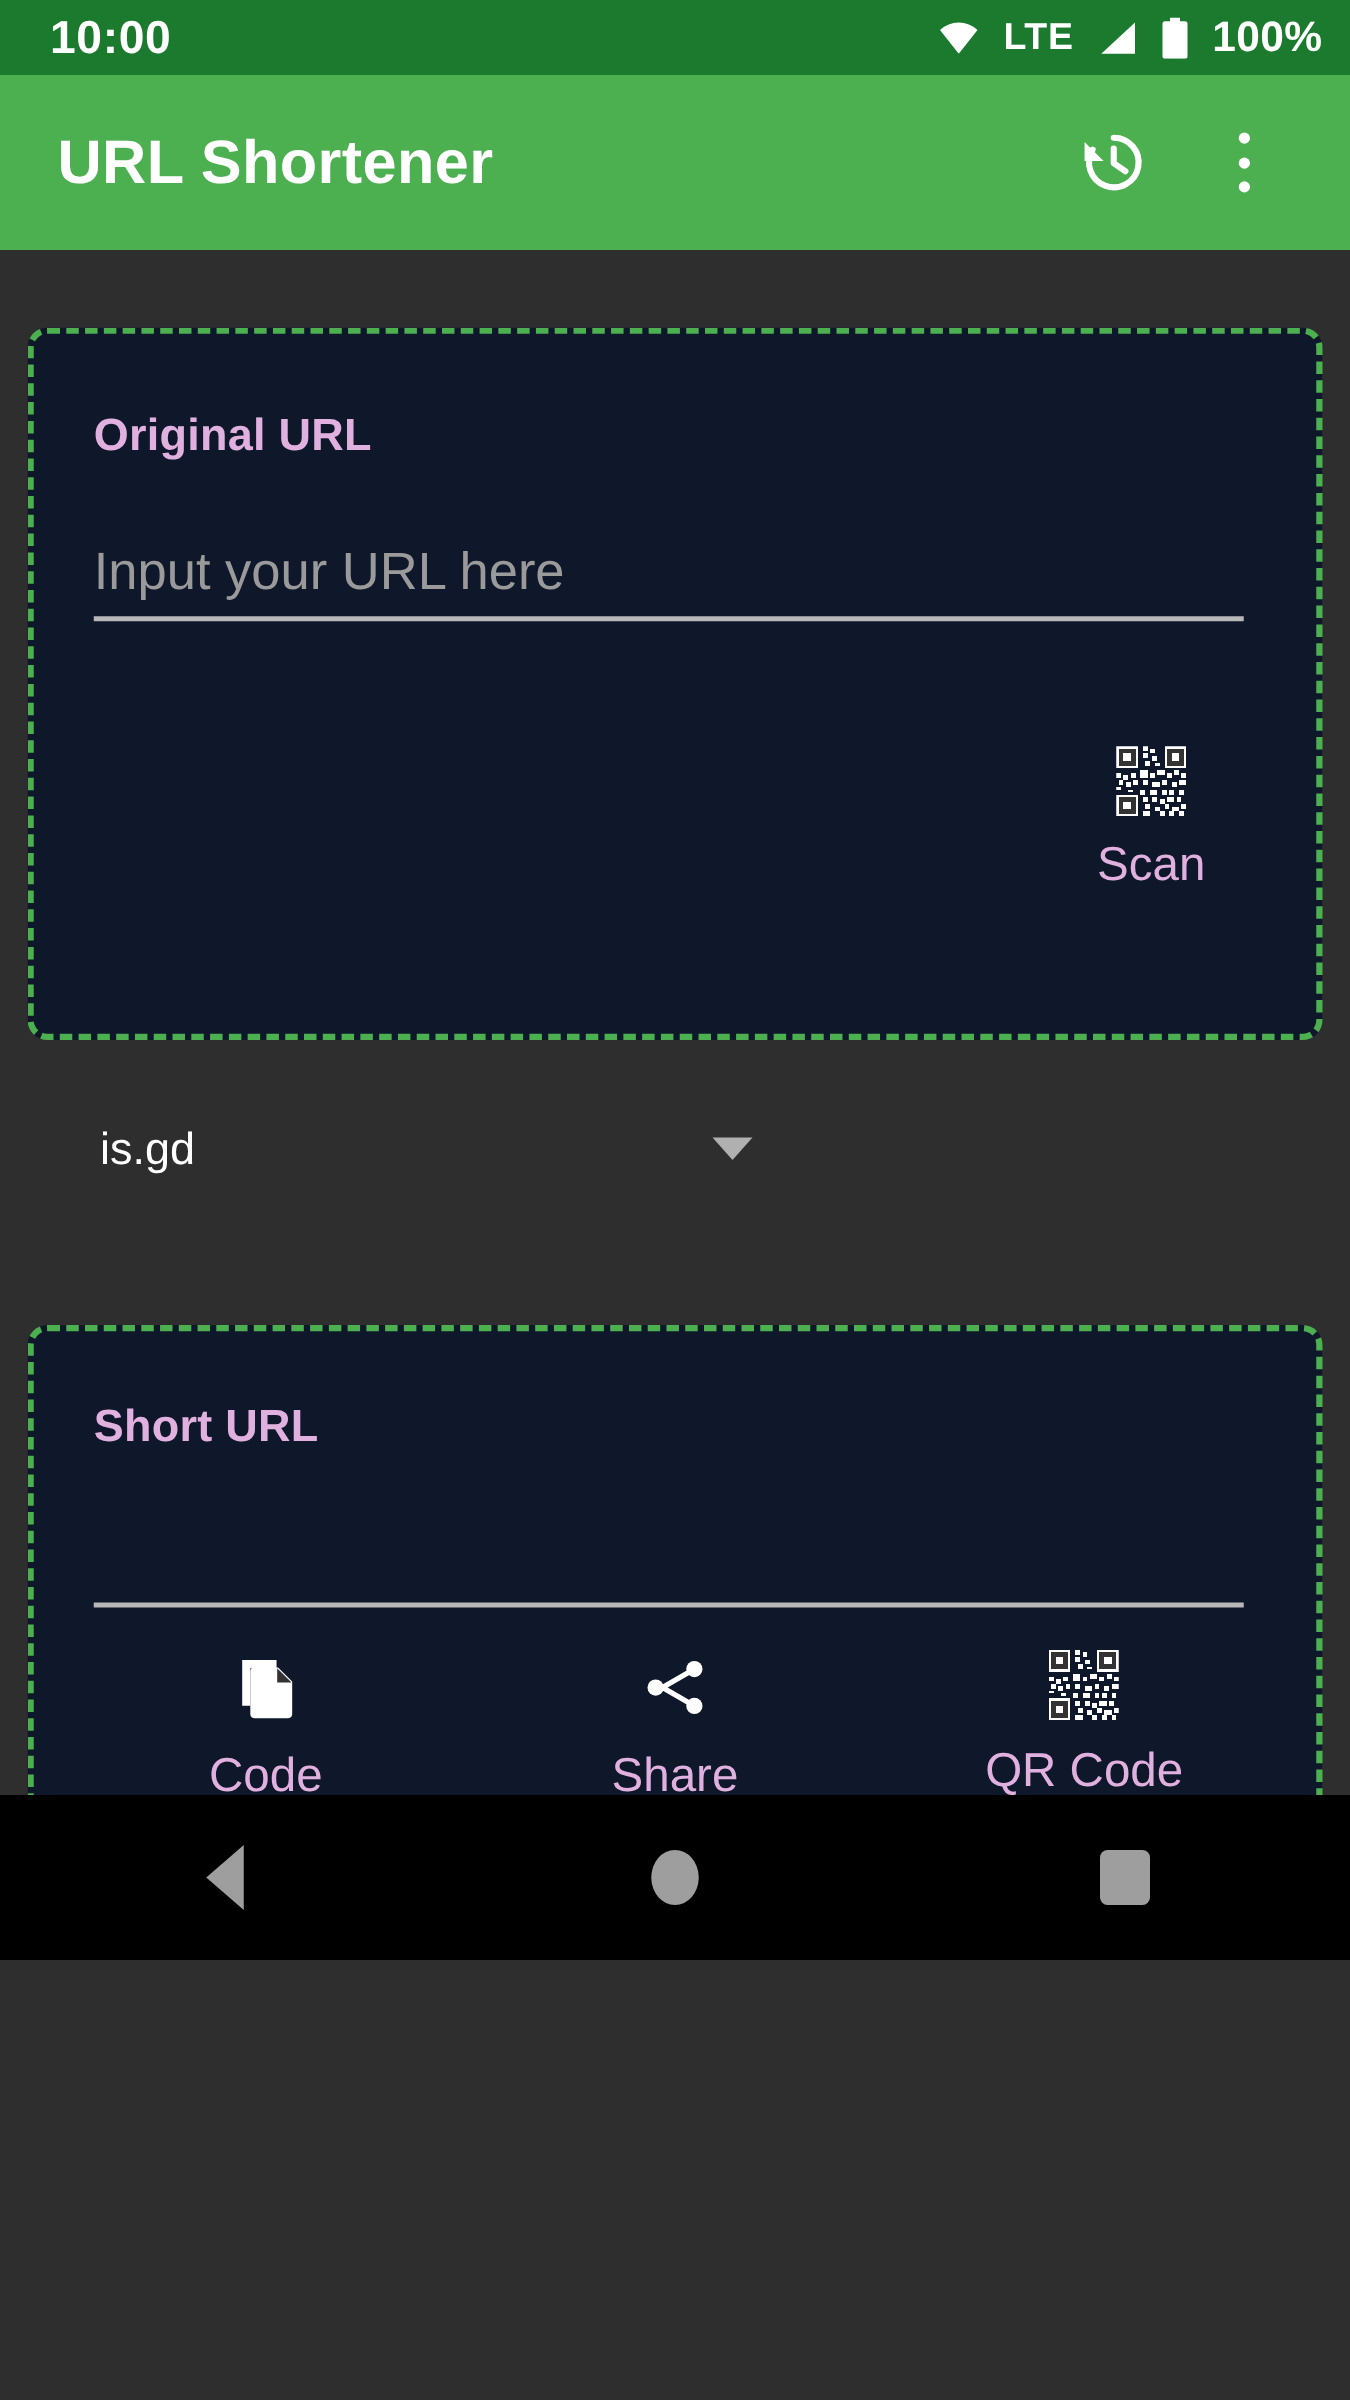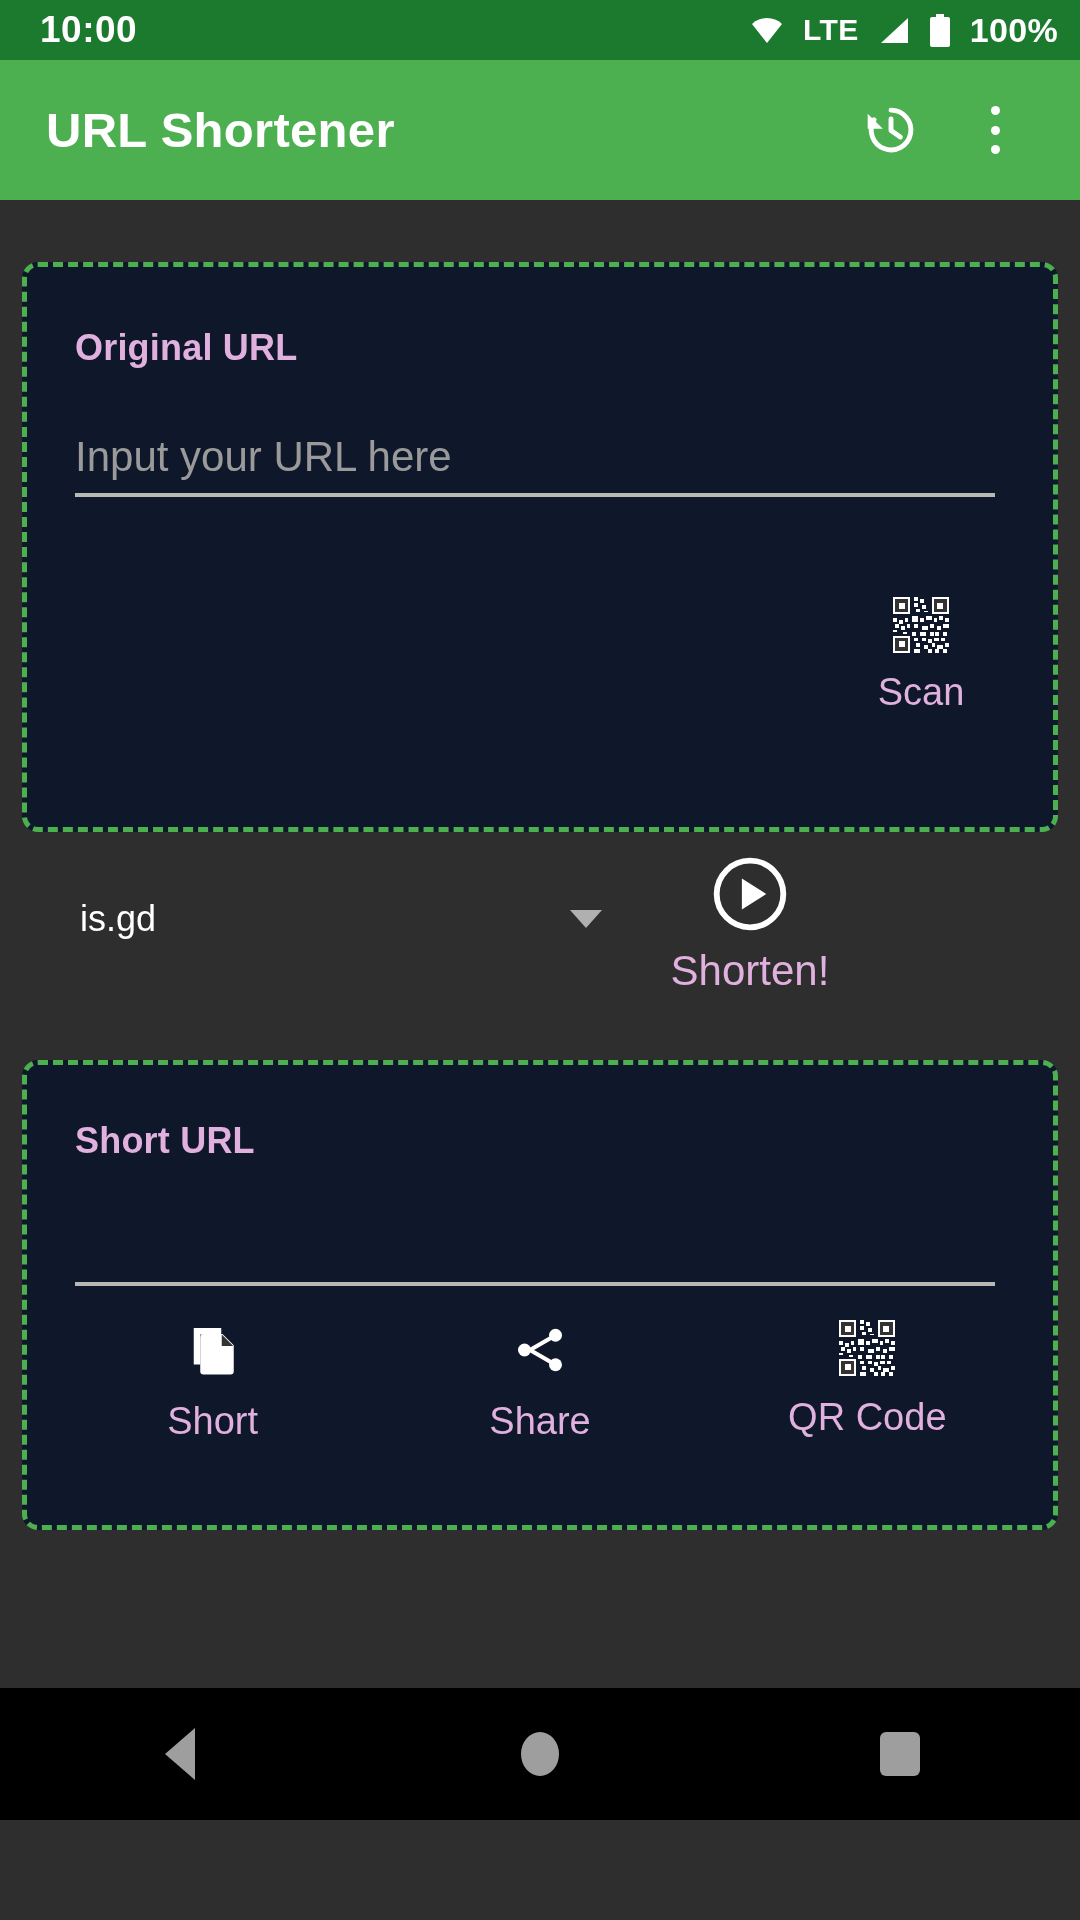--- a/index.html
+++ b/index.html
@@ -2,21 +2,21 @@
 <html><head>
 <meta charset="utf-8">
 <style>
   * { margin:0; padding:0; box-sizing:border-box; }
   html, body {
     width:1080px; height:1920px;
     background:#2e2e2e;
     font-family:"Liberation Sans", sans-serif;
     overflow:hidden;
   }
-  #screen { position:relative; width:1080px; height:1820px; background:#2e2e2e; }
+  #screen { position:relative; width:1080px; height:1568px; background:#2e2e2e; }
 
   
   .statusbar {
     position:absolute; top:0; left:0; width:1080px; height:60px;
     background:#1b7a2e; display:flex; align-items:center;
     padding:0 22px 0 40px; color:#ffffff;
   }
   .status-time { font-size:37px; font-weight:700; letter-spacing:0.5px; }
   .status-right { margin-left:auto; display:flex; align-items:center; gap:19px; }
   .status-right .lte { font-size:30px; font-weight:600; letter-spacing:0.5px; }
@@ -224,46 +224,39 @@
       <span class="lbl">Scan</span>
     </div>
   </div>
 
   <div class="mid-row">
     <div class="spinner">
       <span class="spinner-value">is.gd</span>
       <span class="spinner-caret"></span>
     </div>
 
-    <div class="shorten-wrap">
-      <svg class="ico-play" viewBox="0 0 48 48">
-        <circle cx="24" cy="24" r="20.5" fill="none" stroke="#ffffff" stroke-width="3.6"></circle>
-        <path d="M19 14.5 L34 24 L19 33.5 Z" fill="#ffffff"></path>
-      </svg>
-      <span class="lbl">Shorten!</span>
-    </div>
   </div>
 
   <div class="card" id="card-short">
     <div class="card-label">Short URL</div>
 
     <div class="field" id="input-short">
       <div class="field-text"></div>
       <div class="field-underline"></div>
     </div>
 
     <div class="action-row">
 
       <div class="action-item">
         <svg width="60" height="60" viewBox="0 0 24 24">
           <path d="M4.3 3.2h11.0v2.6H6.9v12.0H4.3z" fill="#ffffff"></path>
           <path d="M8.2 5.6h7.6l4.5 4.5v10.4a1.3 1.3 0 0 1-1.3 1.3H8.2a1.3 1.3 0 0 1-1.3-1.3V6.9a1.3 1.3 0 0 1 1.3-1.3z" fill="#ffffff"></path>
           <path d="M15.5 5.8v4.6h4.6z" fill="#333333"></path>
         </svg>
-        <span class="lbl">Short</span>
+        <span class="lbl">Code</span>
       </div>
 
       <div class="action-item">
         <svg width="60" height="60" viewBox="0 0 24 24">
           <path d="M8.0 12 L17 6.8 M8.0 12 L17 17.2" stroke="#ffffff" stroke-width="1.7" fill="none" stroke-linecap="round"></path>
           <circle cx="18.2" cy="6.1" r="2.6" fill="#ffffff"></circle>
           <circle cx="5.8" cy="12" r="2.6" fill="#ffffff"></circle>
           <circle cx="18.2" cy="17.9" r="2.6" fill="#ffffff"></circle>
         </svg>
         <span class="lbl">Share</span>

